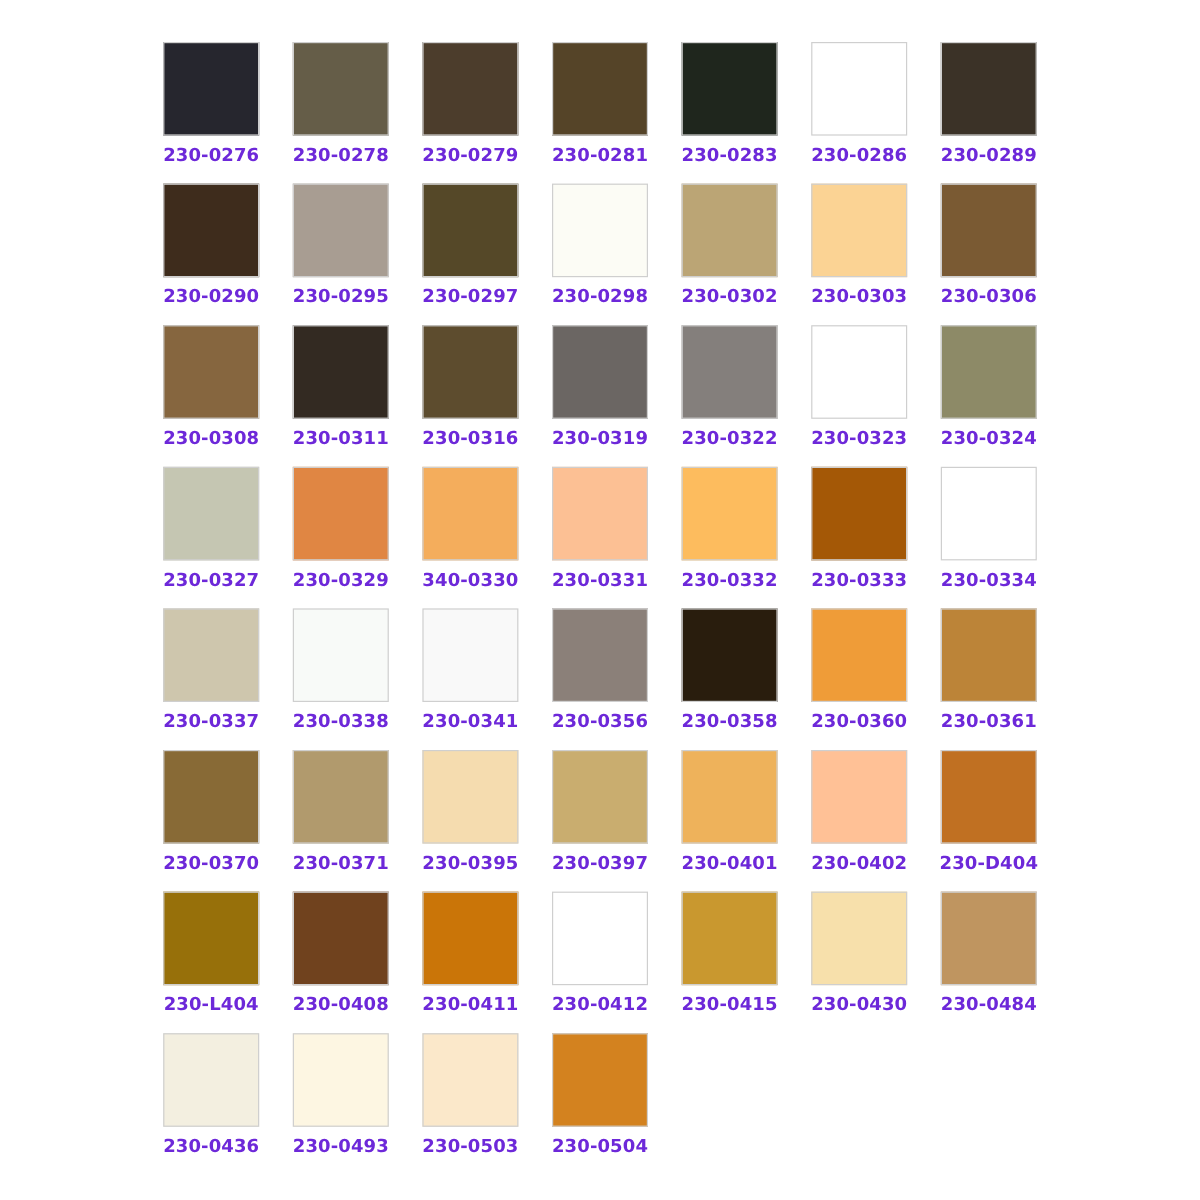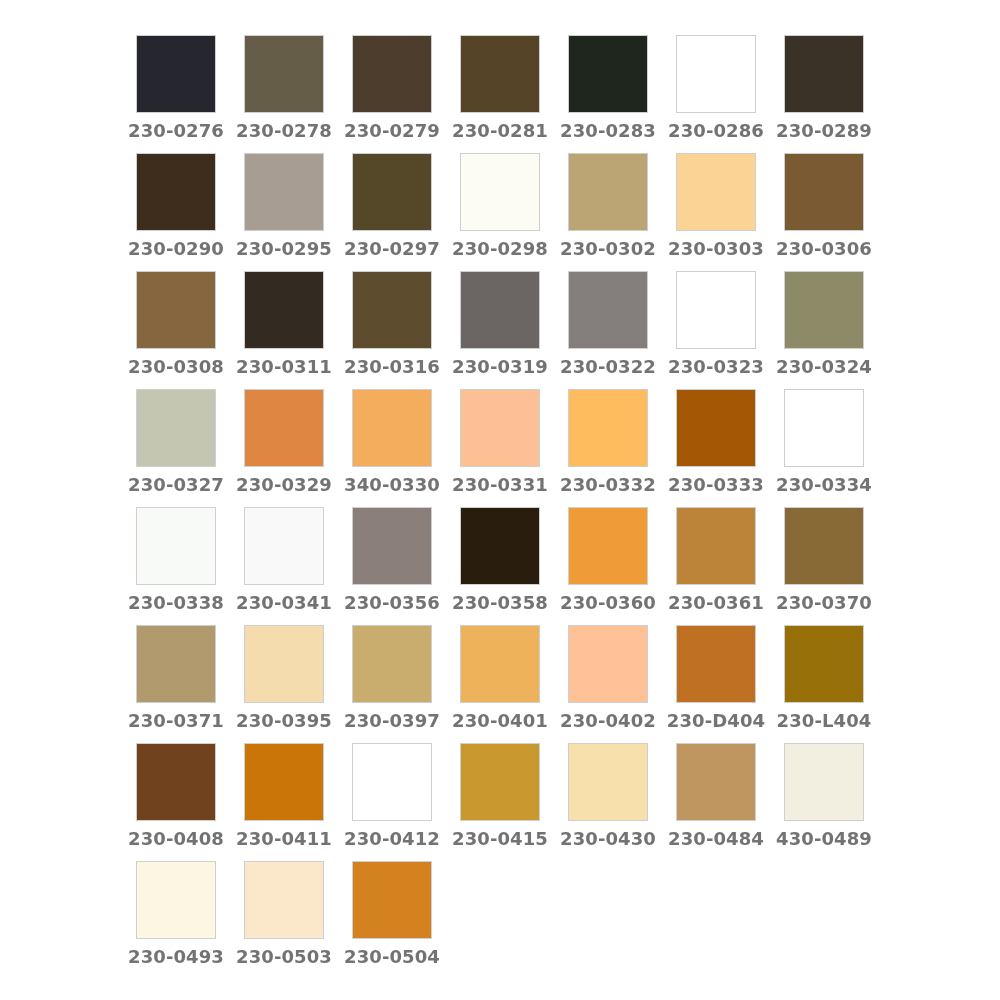--- a/index.html
+++ b/index.html
@@ -36,23 +36,23 @@
   }
   .swatch-chip {
     width: 80px;
     height: 78px;
     box-sizing: border-box;
     border: 1px solid #cfcfcf;
     background: #ffffff;
   }
   .swatch-label {
     margin-top: 9px;
-    font-size: 18px;
+    font-size: 15px;
     font-weight: bold;
-    color: #737373;
+    color: #6d28d9;
     letter-spacing: 0.1px;
     line-height: 1;
     white-space: nowrap;
     font-family: "DejaVu Sans", "Liberation Sans", sans-serif;
   }
 </style>
 </head>
 <body>
 
 <div id="swatch-grid">
@@ -162,20 +162,24 @@
     </div>
     <div class="swatch-cell">
       <div class="swatch-chip" style="background-color: rgb(164, 88, 6);"></div>
       <div class="swatch-label">230-0333</div>
     </div>
     <div class="swatch-cell">
       <div class="swatch-chip" style="background-color: rgb(255, 255, 255);"></div>
       <div class="swatch-label">230-0334</div>
     </div>
     <div class="swatch-cell">
+      <div class="swatch-chip" style="background-color: rgb(206, 198, 173);"></div>
+      <div class="swatch-label">230-0337</div>
+    </div>
+    <div class="swatch-cell">
       <div class="swatch-chip" style="background-color: rgb(248, 250, 248);"></div>
       <div class="swatch-label">230-0338</div>
     </div>
     <div class="swatch-cell">
       <div class="swatch-chip" style="background-color: rgb(249, 249, 249);"></div>
       <div class="swatch-label">230-0341</div>
     </div>
     <div class="swatch-cell">
       <div class="swatch-chip" style="background-color: rgb(139, 128, 121);"></div>
       <div class="swatch-label">230-0356</div>
@@ -243,21 +247,21 @@
     <div class="swatch-cell">
       <div class="swatch-chip" style="background-color: rgb(247, 224, 171);"></div>
       <div class="swatch-label">230-0430</div>
     </div>
     <div class="swatch-cell">
       <div class="swatch-chip" style="background-color: rgb(191, 149, 96);"></div>
       <div class="swatch-label">230-0484</div>
     </div>
     <div class="swatch-cell">
       <div class="swatch-chip" style="background-color: rgb(243, 239, 224);"></div>
-      <div class="swatch-label">430-0489</div>
+      <div class="swatch-label">230-0436</div>
     </div>
     <div class="swatch-cell">
       <div class="swatch-chip" style="background-color: rgb(253, 246, 226);"></div>
       <div class="swatch-label">230-0493</div>
     </div>
     <div class="swatch-cell">
       <div class="swatch-chip" style="background-color: rgb(251, 232, 202);"></div>
       <div class="swatch-label">230-0503</div>
     </div>
     <div class="swatch-cell">

